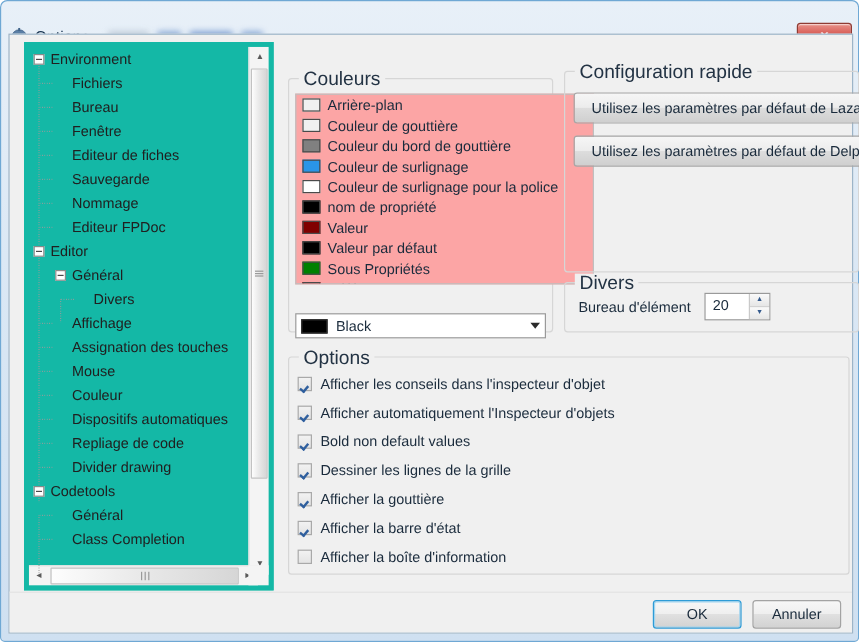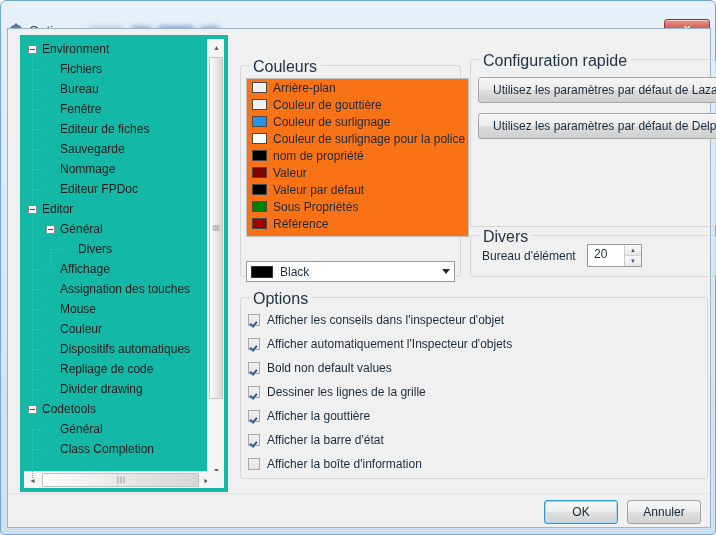--- a/index.html
+++ b/index.html
@@ -147,22 +147,22 @@
     position:absolute; top:-8px; left:8px;
     background:#f0f0f0; padding:0 4px;
     font-size:16px; color:#233344;
     white-space:nowrap;
   }
 
   
   #grp-couleurs { left:232px; top:36px; width:221px; height:212px; }
   #colors-list {
     position:absolute; left:5px; top:12px;
-    width:223px; height:159px;
-    background:#f97316; border:1px solid #bfbfbf;
+    width:249px; height:159px;
+    background:#fca5a5; border:1px solid #bfbfbf;
     overflow:hidden;
   }
   .crow {
     height:17px; display:flex; align-items:center;
     padding-left:5px; white-space:nowrap;
     font-size:12px; color:#1a2b3c;
   }
   .swatch {
     width:15px; height:11px; flex:0 0 auto;
     border:1px solid #4a4a4a; margin-right:6px;
@@ -339,20 +339,24 @@
       <div id="colors-list">
           <div class="crow">
             <span class="swatch" style="background: rgb(240, 240, 240);"></span>
             <span>Arrière-plan</span>
           </div>
           <div class="crow">
             <span class="swatch" style="background: rgb(240, 240, 240);"></span>
             <span>Couleur de gouttière</span>
           </div>
           <div class="crow">
+            <span class="swatch" style="background: rgb(128, 128, 128);"></span>
+            <span>Couleur du bord de gouttière</span>
+          </div>
+          <div class="crow">
             <span class="swatch" style="background: rgb(42, 149, 232);"></span>
             <span>Couleur de surlignage</span>
           </div>
           <div class="crow">
             <span class="swatch" style="background: rgb(255, 255, 255);"></span>
             <span>Couleur de surlignage pour la police</span>
           </div>
           <div class="crow">
             <span class="swatch" style="background: rgb(0, 0, 0);"></span>
             <span>nom de propriété</span>

